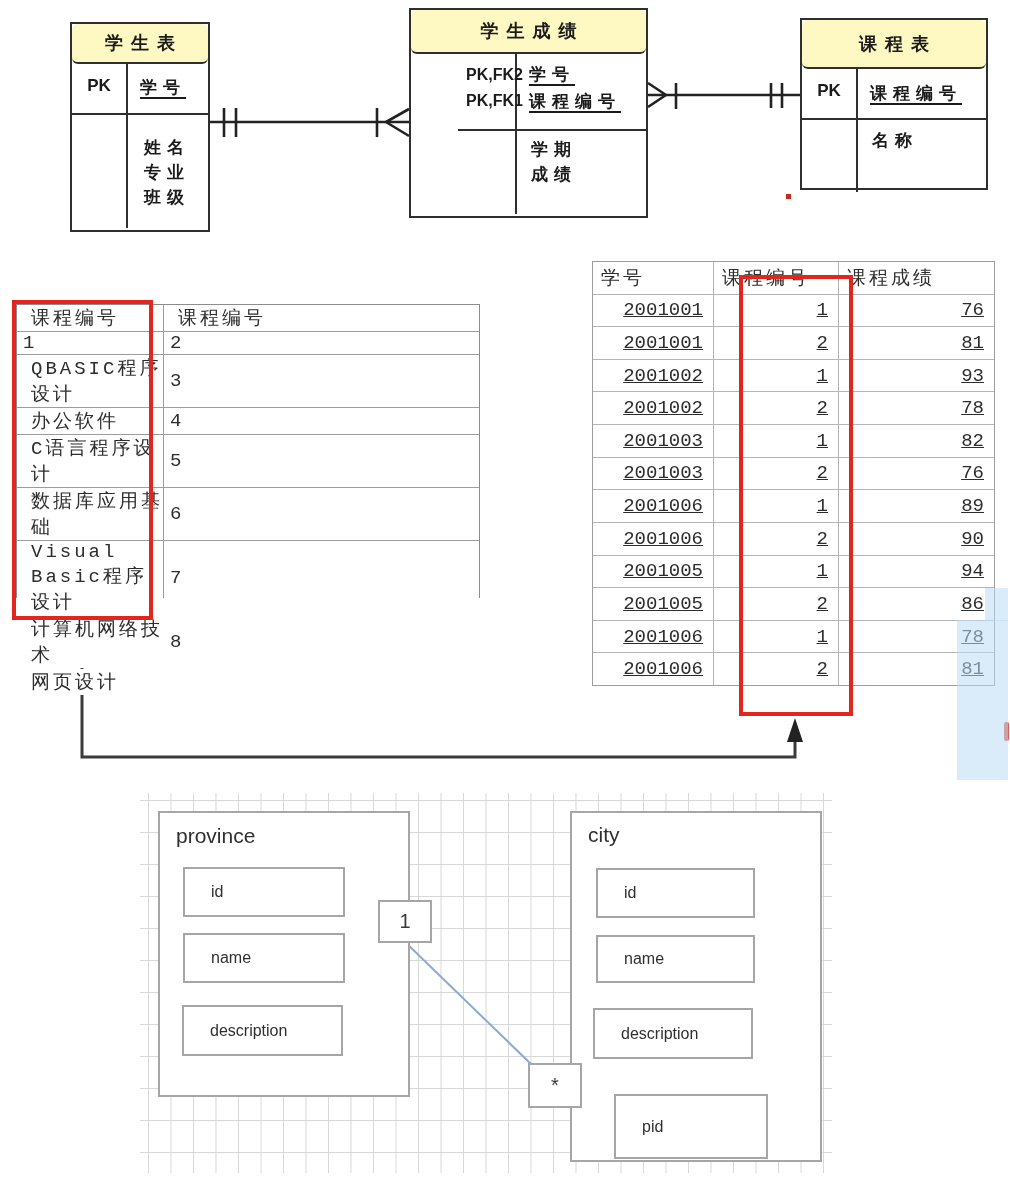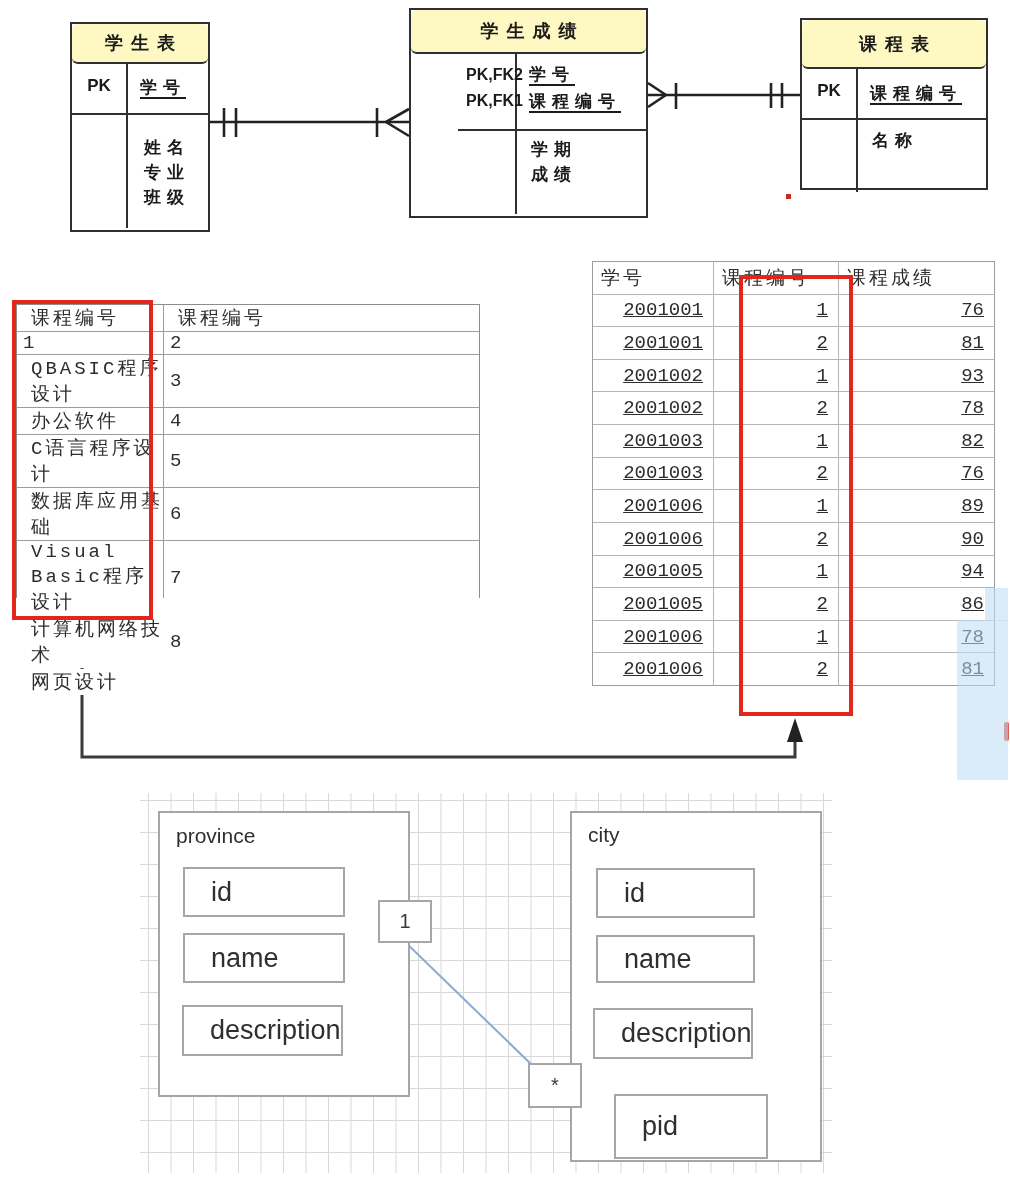--- a/index.html
+++ b/index.html
@@ -53,21 +53,21 @@
   .bs1{left:985px;top:588px;width:23px;height:33px;}
   .bs2{left:957px;top:620px;width:51px;height:160px;}
   .reddot{position:absolute;left:786px;top:194px;width:5px;height:5px;background:#cc2a1a;z-index:2;}
   .redmark{position:absolute;left:1004px;top:722px;width:5px;height:19px;background:#d6452f;
     border-radius:2px;opacity:.85;z-index:2;}
 
   
   .sbox{position:absolute;background:#fff;border:2px solid #a6a6a6;box-sizing:border-box;z-index:2;}
   .stitle{position:absolute;font-size:21px;color:#2f2f2f;z-index:2;}
   .sfield{position:absolute;background:#fff;border:2px solid #a6a6a6;box-sizing:border-box;
-    display:flex;align-items:center;padding-left:26px;font-size:27px;color:#2f2f2f;z-index:2;}
+    display:flex;align-items:center;padding-left:26px;font-size:16px;color:#2f2f2f;z-index:2;}
   .slabel{position:absolute;background:#fff;border:2px solid #a6a6a6;box-sizing:border-box;
     display:flex;align-items:center;justify-content:center;font-size:20px;color:#3a3a3a;z-index:2;}
 </style>
 </head>
 <body>
 
 <div id="canvas">
 
   <div class="grid"></div>
 

